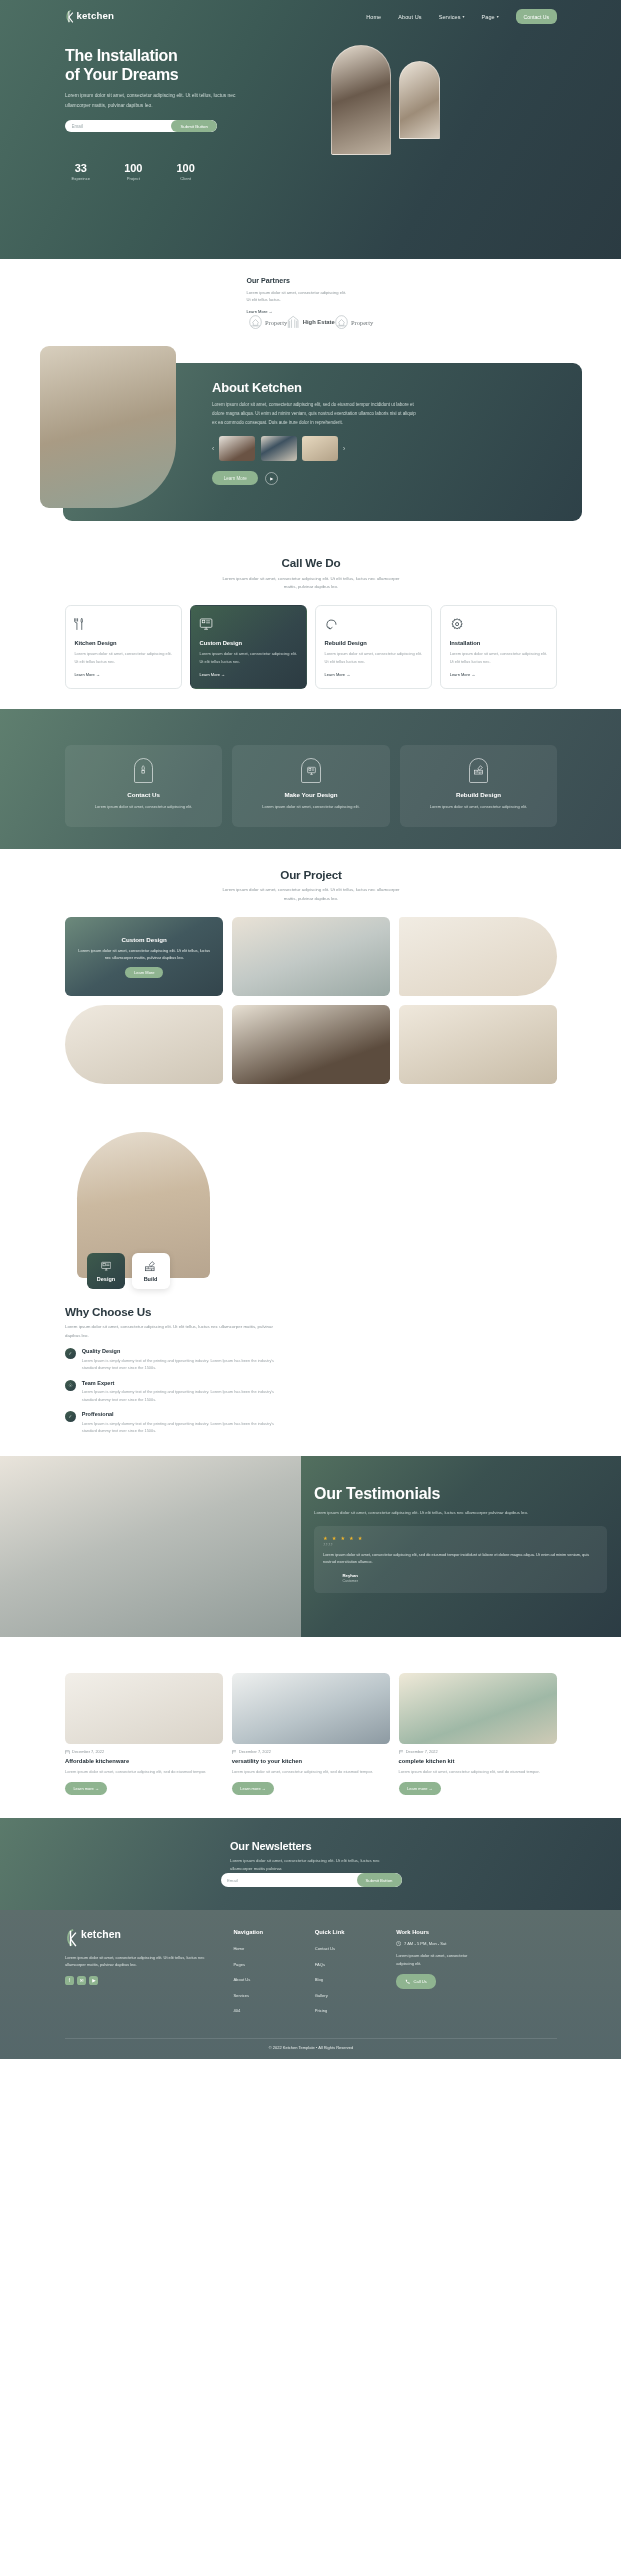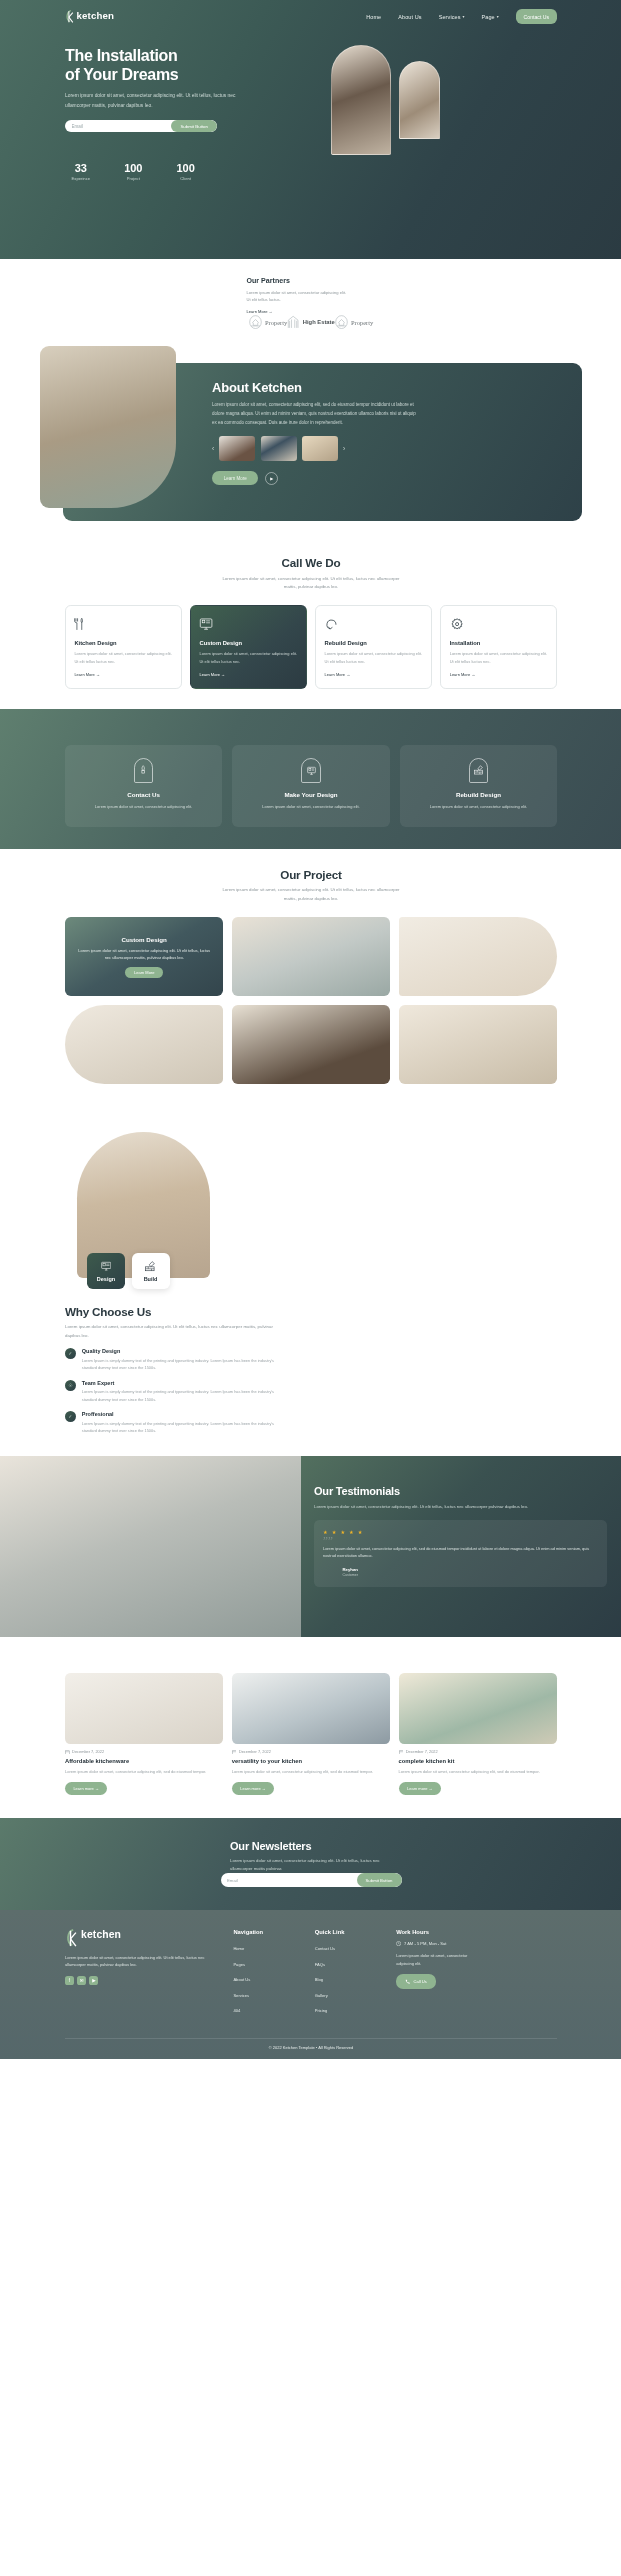--- a/index.html
+++ b/index.html
@@ -118,21 +118,21 @@
   .p6{background:linear-gradient(160deg,#efe8dc,#c8bca7);}
   .pcell .ov{position:absolute;inset:0;padding:17px 10.4px;color:#fff;text-align:center;display:flex;flex-direction:column;align-items:center;justify-content:center;}
   .pcell .ov h4{font-size:6.2px;font-weight:700;}
   .pcell .ov p{margin-top:3.9px;font-size:4px;line-height:1.8;color:#e0e8e5;}
   .pcell .ov button{margin-top:5.8px;background:#8fb490;color:#fff;border:none;border-radius:6.5px;padding:3.2px 9px;font-size:4px;font-family:inherit;cursor:pointer;}
 
   
   .testi{display:flex;height:181px;}
   .testi-img{width:301px;background:linear-gradient(160deg,#e9e4db,#b9bdb8 45%,#8f9a97);}
   .testi-body{flex:1;background:linear-gradient(135deg,#53705f 0%,#3a5150 40%,#2c3c44 100%);padding:29px 15.5px 0 13px;color:#fff;}
-  .testi-body h2{font-size:11px;font-weight:700;letter-spacing:-0.2px;}
+  .testi-body h2{font-size:16px;font-weight:700;letter-spacing:-0.2px;}
   .testi-body>p{margin-top:5.2px;font-size:4.3px;line-height:1.9;color:#cdd9d6;}
   .quote-card{margin-top:9.7px;background:rgba(255,255,255,.07);border-radius:5.2px;padding:8.4px 9px 10.4px;}
   .stars{color:#f0b429;font-size:5.2px;letter-spacing:1.3px;}
   .qmark{font-size:11px;color:rgba(255,255,255,.25);line-height:.6;margin-top:2.6px;font-family:"Liberation Serif",serif;}
   .quote-card .qtext{margin-top:1.3px;font-size:3.9px;line-height:1.85;color:#d7e0de;}
   .qauthor{margin-top:7.1px;padding-left:19.4px;}
   .qauthor .nm{font-size:4.3px;font-weight:700;color:#fff;}
   .qauthor .rl{font-size:3.6px;color:#b9c6c3;margin-top:1.3px;}
 
   

